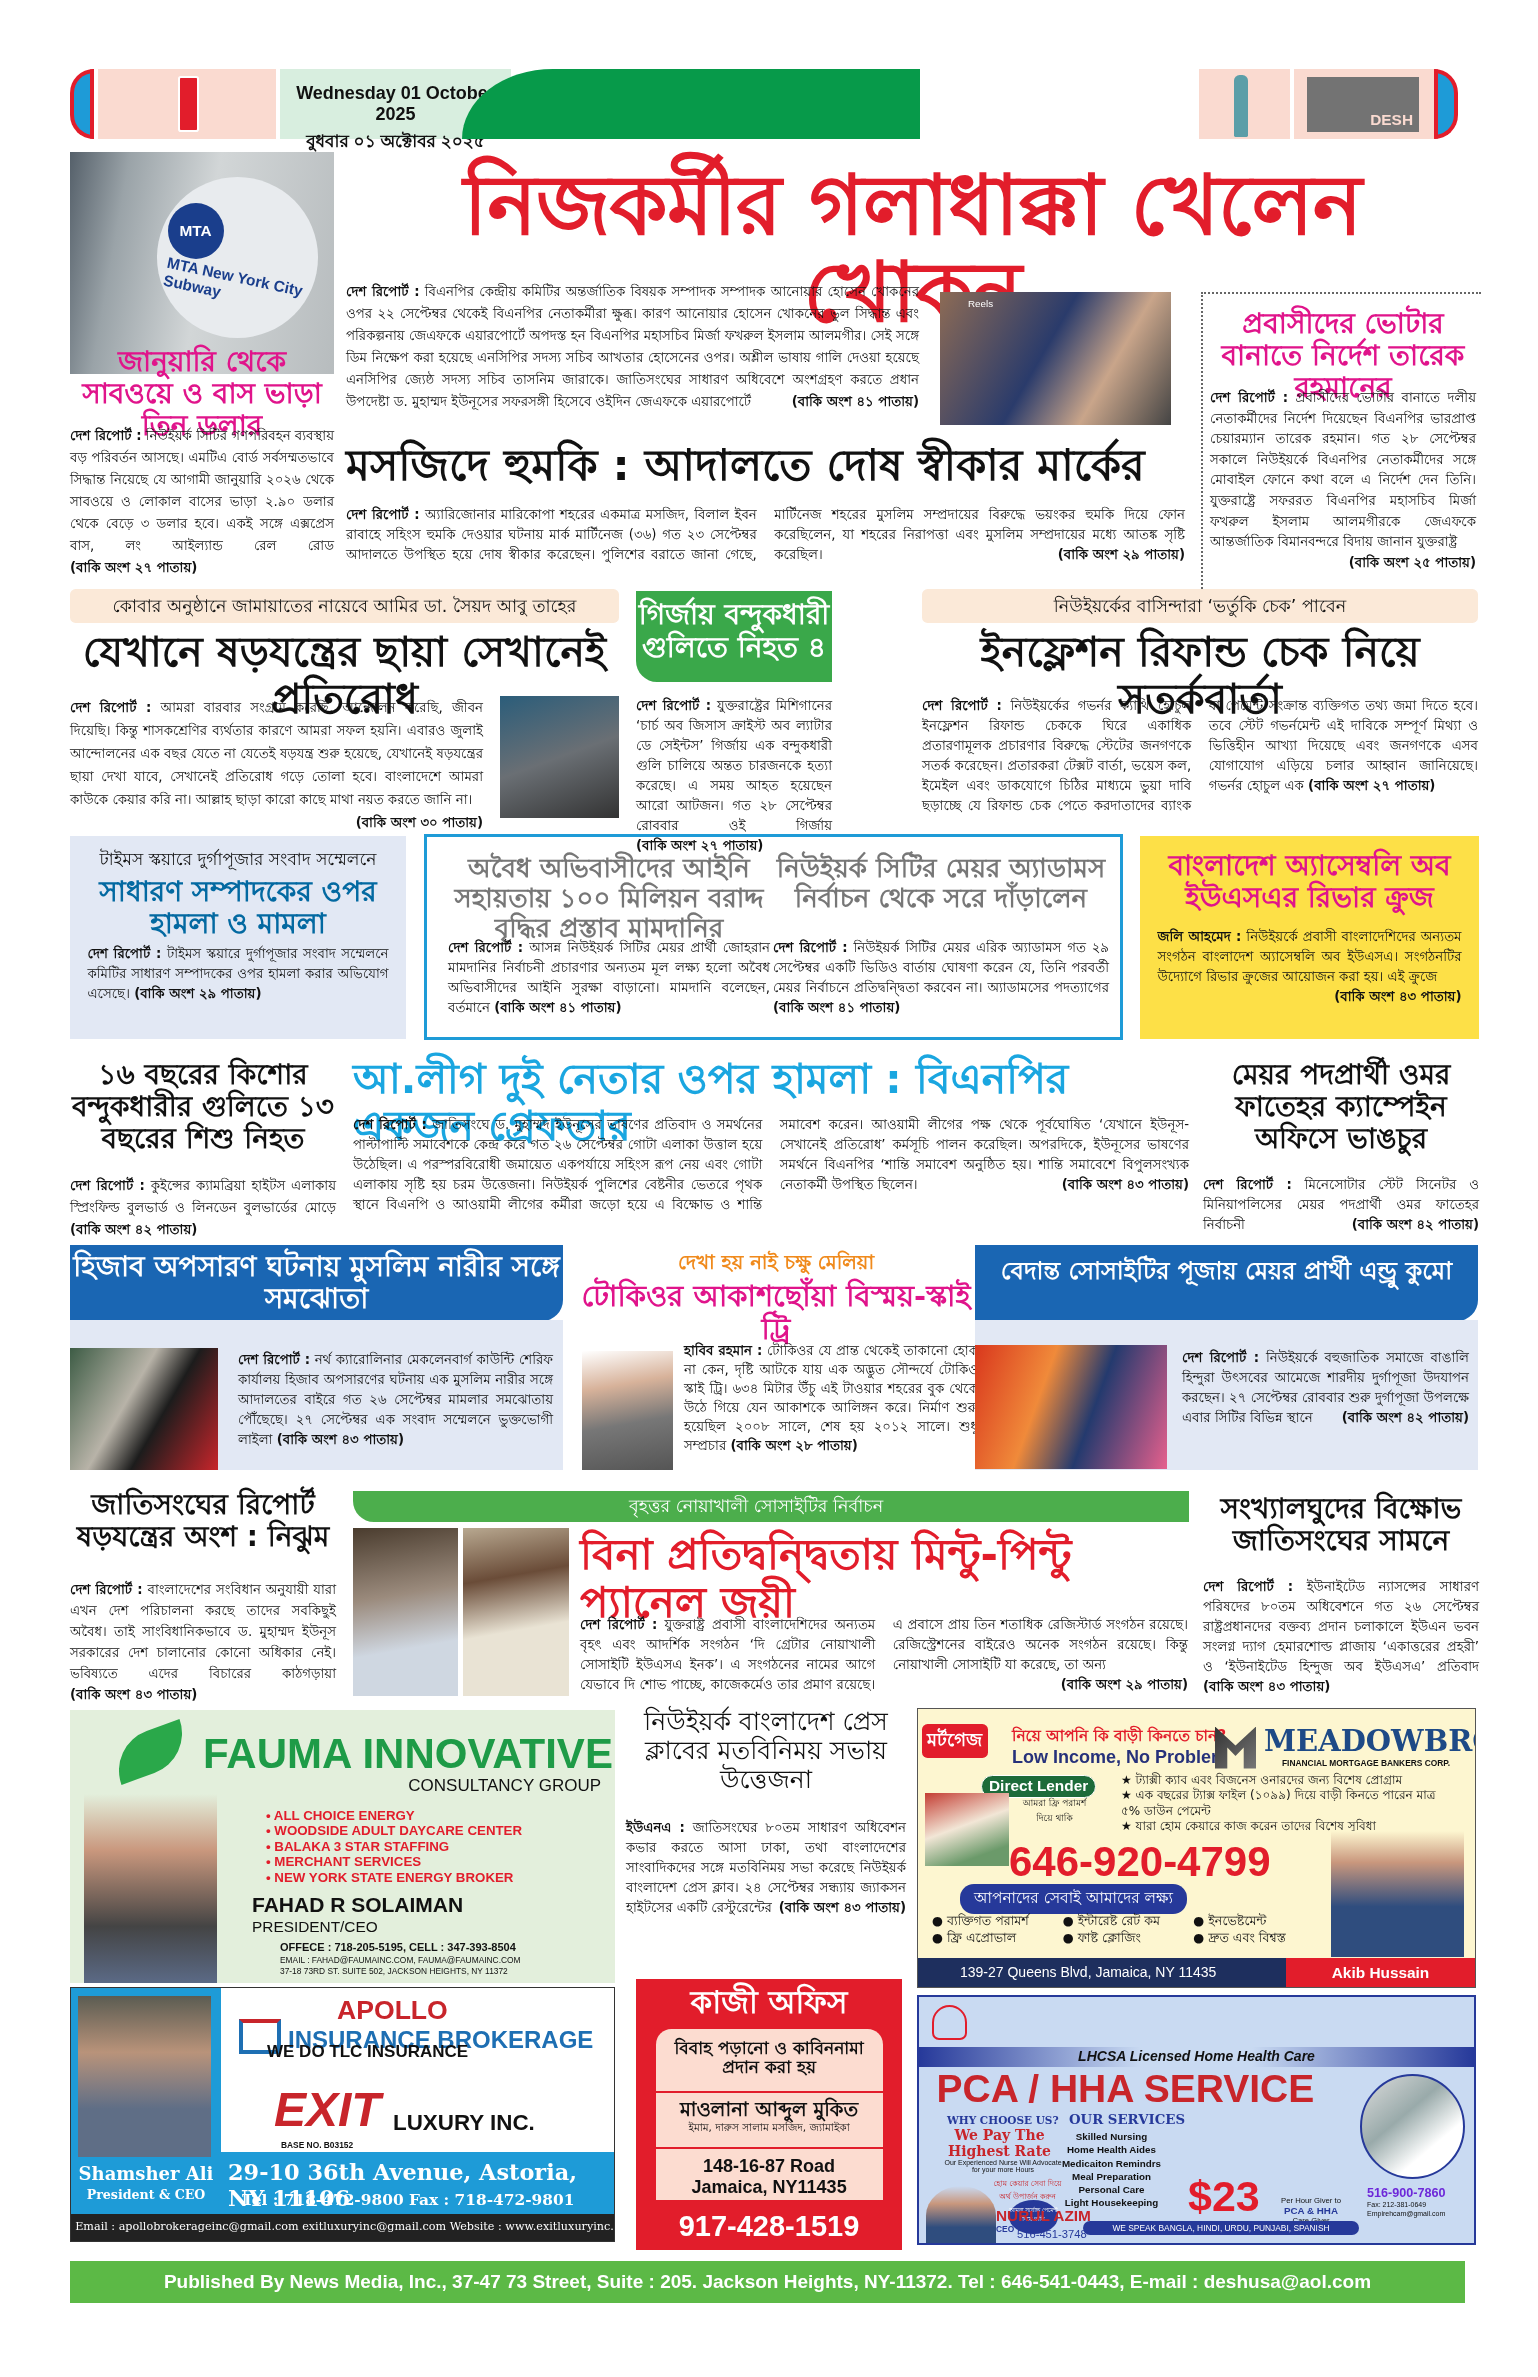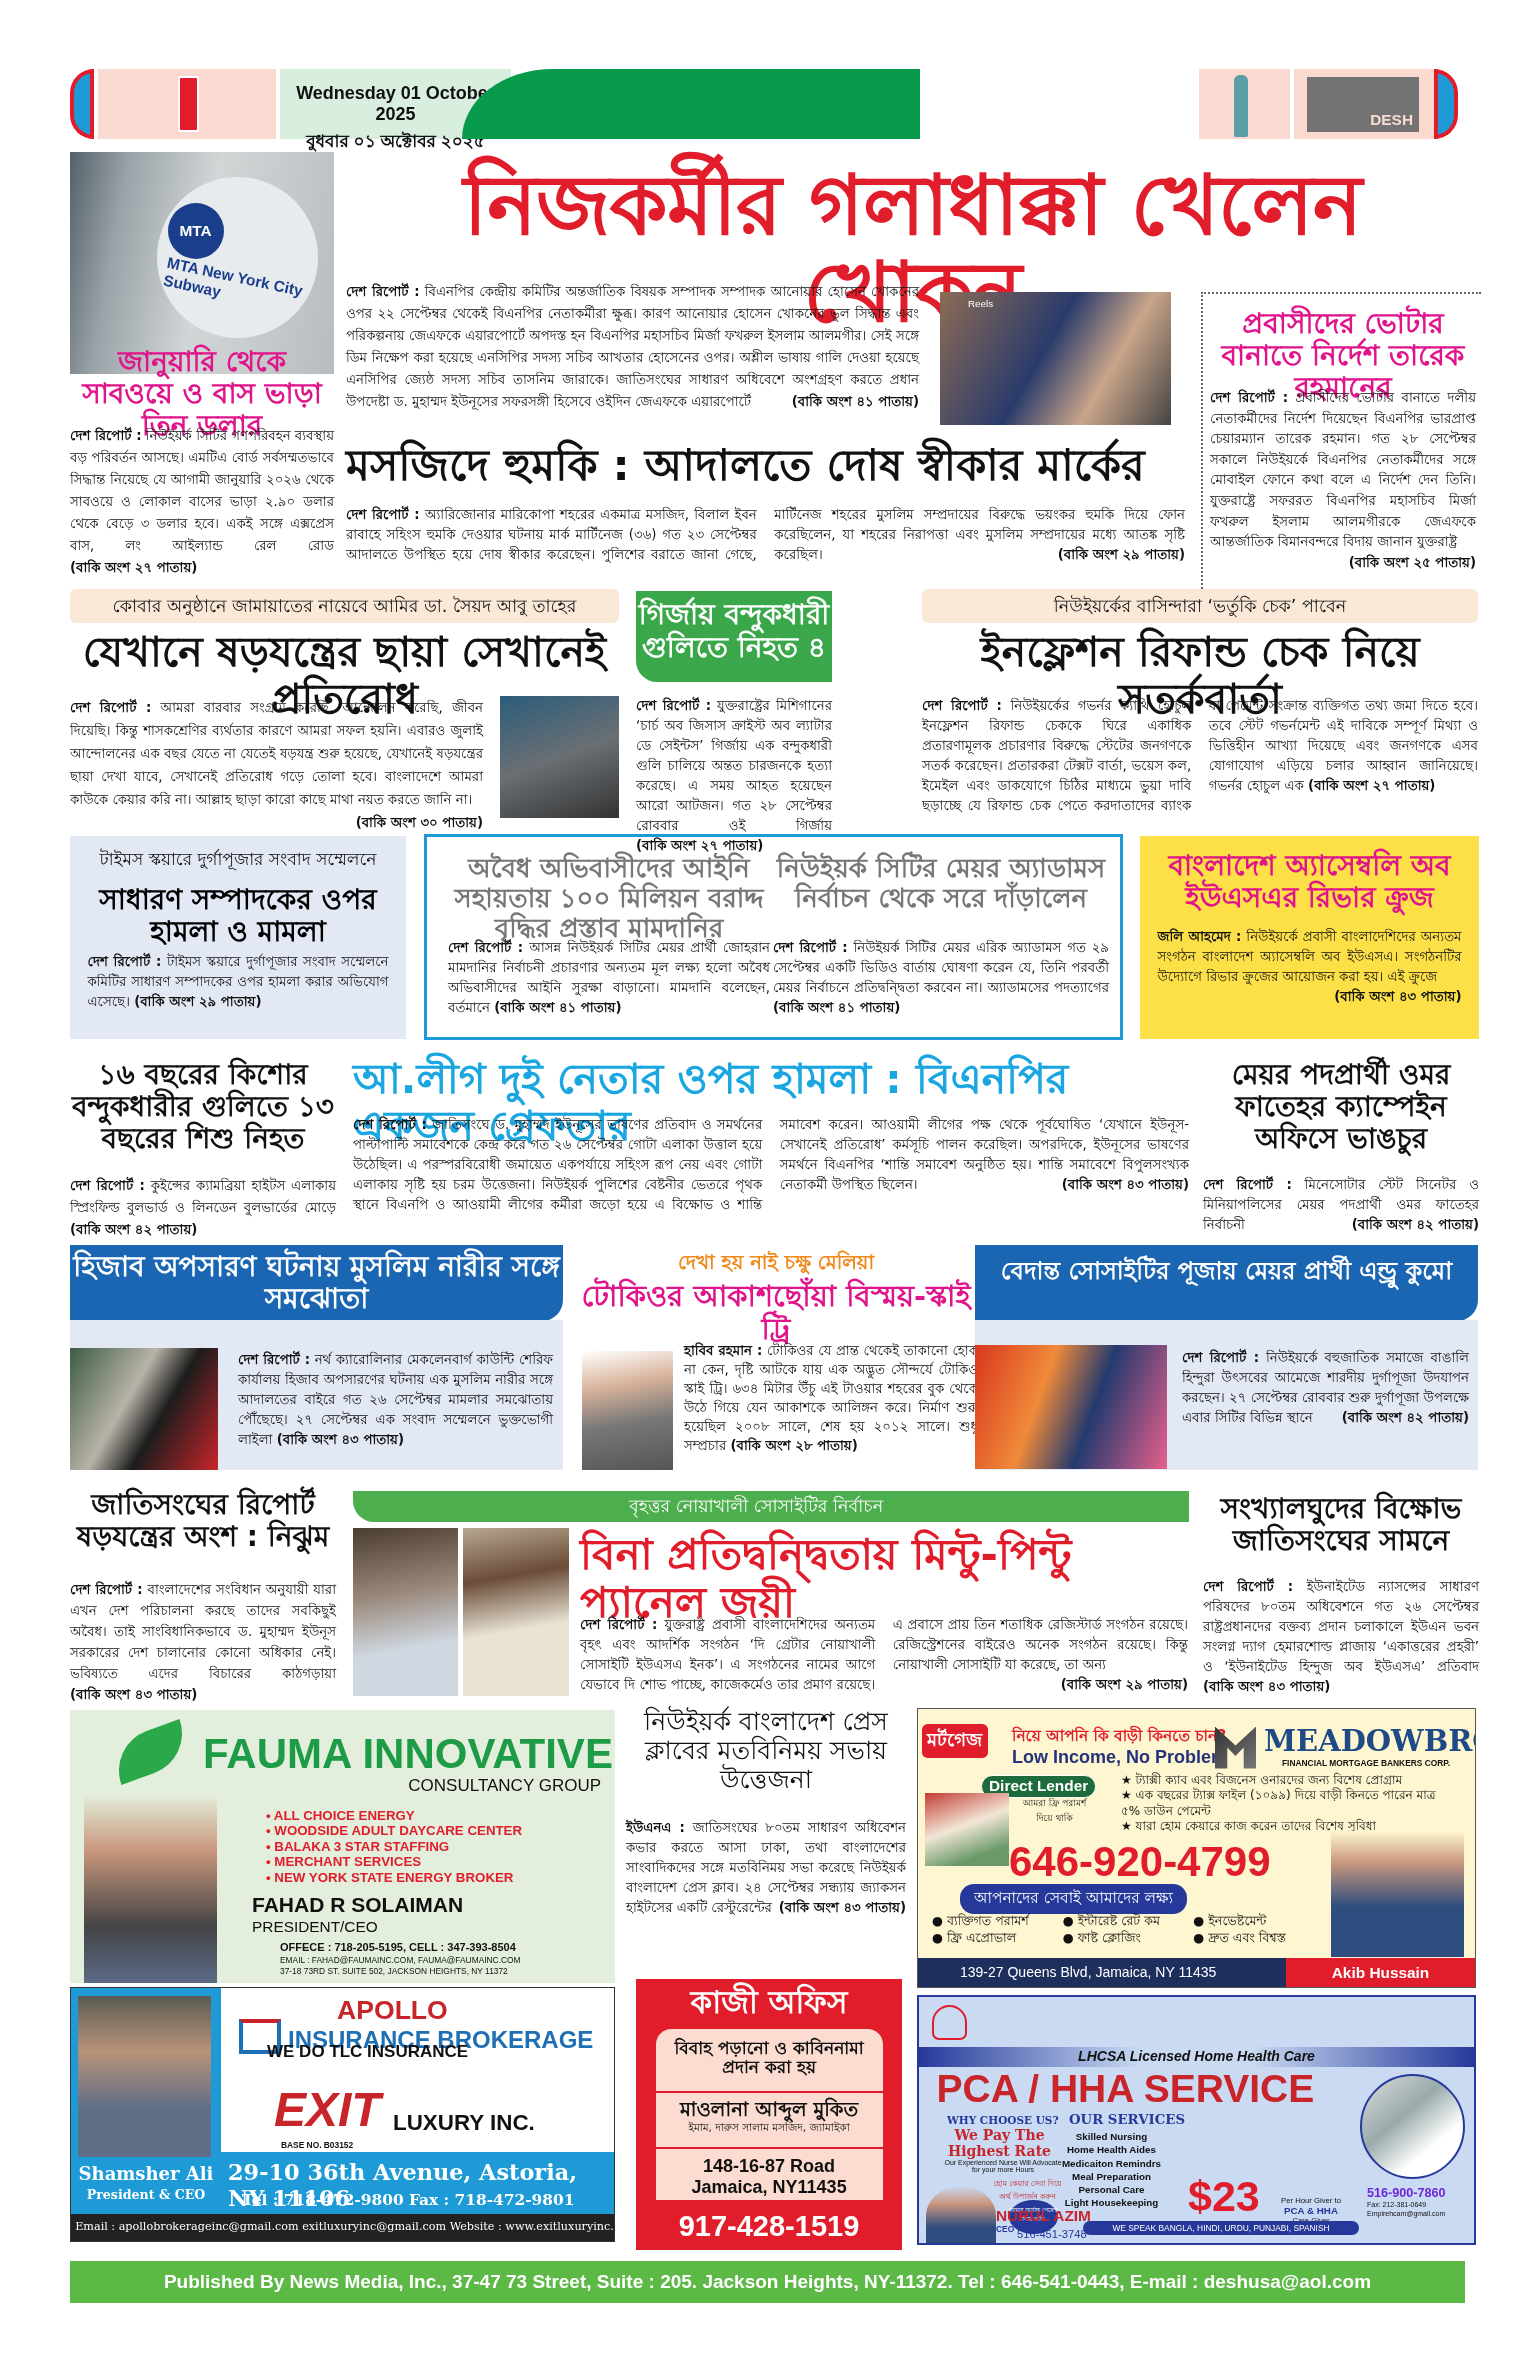--- a/index.html
+++ b/index.html
@@ -102,21 +102,21 @@
 </div>
 
 <div class="abs boxed" style="left:922px;top:589px;width:556px;height:34px;font-size:17.5px;text-align:center;line-height:34px">নিউইয়র্কের বাসিন্দারা ‘ভর্তুকি চেক’ পাবেন</div>
 <div class="abs hl" style="left:922px;top:629px;width:556px;font-size:41px">ইনফ্লেশন রিফান্ড চেক নিয়ে সতর্কবার্তা</div>
 <div class="abs body-text" style="left:922px;top:696px;width:556px;column-count:2;column-gap:17.5px;line-height:20px">
   <b>দেশ রিপোর্ট :</b> <span>নিউইয়র্কের গভর্নর ক্যাথি হোচুল ইনফ্লেশন রিফান্ড চেককে ঘিরে একাধিক প্রতারণামূলক প্রচারণার বিরুদ্ধে স্টেটের জনগণকে সতর্ক করেছেন। প্রতারকরা টেক্সট বার্তা, ভয়েস কল, ইমেইল এবং ডাকযোগে চিঠির মাধ্যমে ভুয়া দাবি ছড়াচ্ছে যে রিফান্ড চেক পেতে করদাতাদের ব্যাংক বা পেমেন্ট সংক্রান্ত ব্যক্তিগত তথ্য জমা দিতে হবে। তবে স্টেট গভর্নমেন্ট এই দাবিকে সম্পূর্ণ মিথ্যা ও ভিত্তিহীন আখ্যা দিয়েছে এবং জনগণকে এসব যোগাযোগ এড়িয়ে চলার আহ্বান জানিয়েছে। গভর্নর হোচুল এক</span> <span class="more">(বাকি অংশ ২৭ পাতায়)</span>
 </div>
 
 <div class="abs card-lightblue" style="left:70px;top:836px;width:336px;height:203px;padding:14px 17.5px">
   <div class="hl" style="font-size:17px;font-weight:400">টাইমস স্কয়ারে দুর্গাপূজার সংবাদ সম্মেলনে</div>
-  <div class="hl" style="font-size:28px;color:#000000;margin-top:14px">সাধারণ সম্পাদকের ওপর হামলা ও মামলা</div>
+  <div class="hl" style="font-size:28px;color:#0369a1;margin-top:6px">সাধারণ সম্পাদকের ওপর হামলা ও মামলা</div>
   <div class="body-text" style="margin-top:4.2px;line-height:20px">
     <b>দেশ রিপোর্ট :</b> <span>টাইমস স্কয়ারে দুর্গাপূজার সংবাদ সম্মেলনে কমিটির সাধারণ সম্পাদকের ওপর হামলা করার অভিযোগ এসেছে।</span> <span class="more">(বাকি অংশ ২৯ পাতায়)</span>
   </div>
 </div>
 
 <div class="abs card-blue-border" style="left:424px;top:834px;width:699px;height:206px"></div>
 <div class="abs hl" style="left:448px;top:854px;width:322px;font-size:26px;color:#777">অবৈধ অভিবাসীদের আইনি সহায়তায় ১০০ মিলিয়ন বরাদ্দ বৃদ্ধির প্রস্তাব মামদানির</div>
 <div class="abs body-text" style="left:448px;top:938px;width:322px;line-height:20px">
   <b>দেশ রিপোর্ট :</b> <span>আসন্ন নিউইয়র্ক সিটির মেয়র প্রার্থী জোহরান মামদানির নির্বাচনী প্রচারণার অন্যতম মূল লক্ষ্য হলো অবৈধ অভিবাসীদের আইনি সুরক্ষা বাড়ানো। মামদানি বলেছেন, বর্তমানে</span> <span class="more">(বাকি অংশ ৪১ পাতায়)</span>
 </div>

